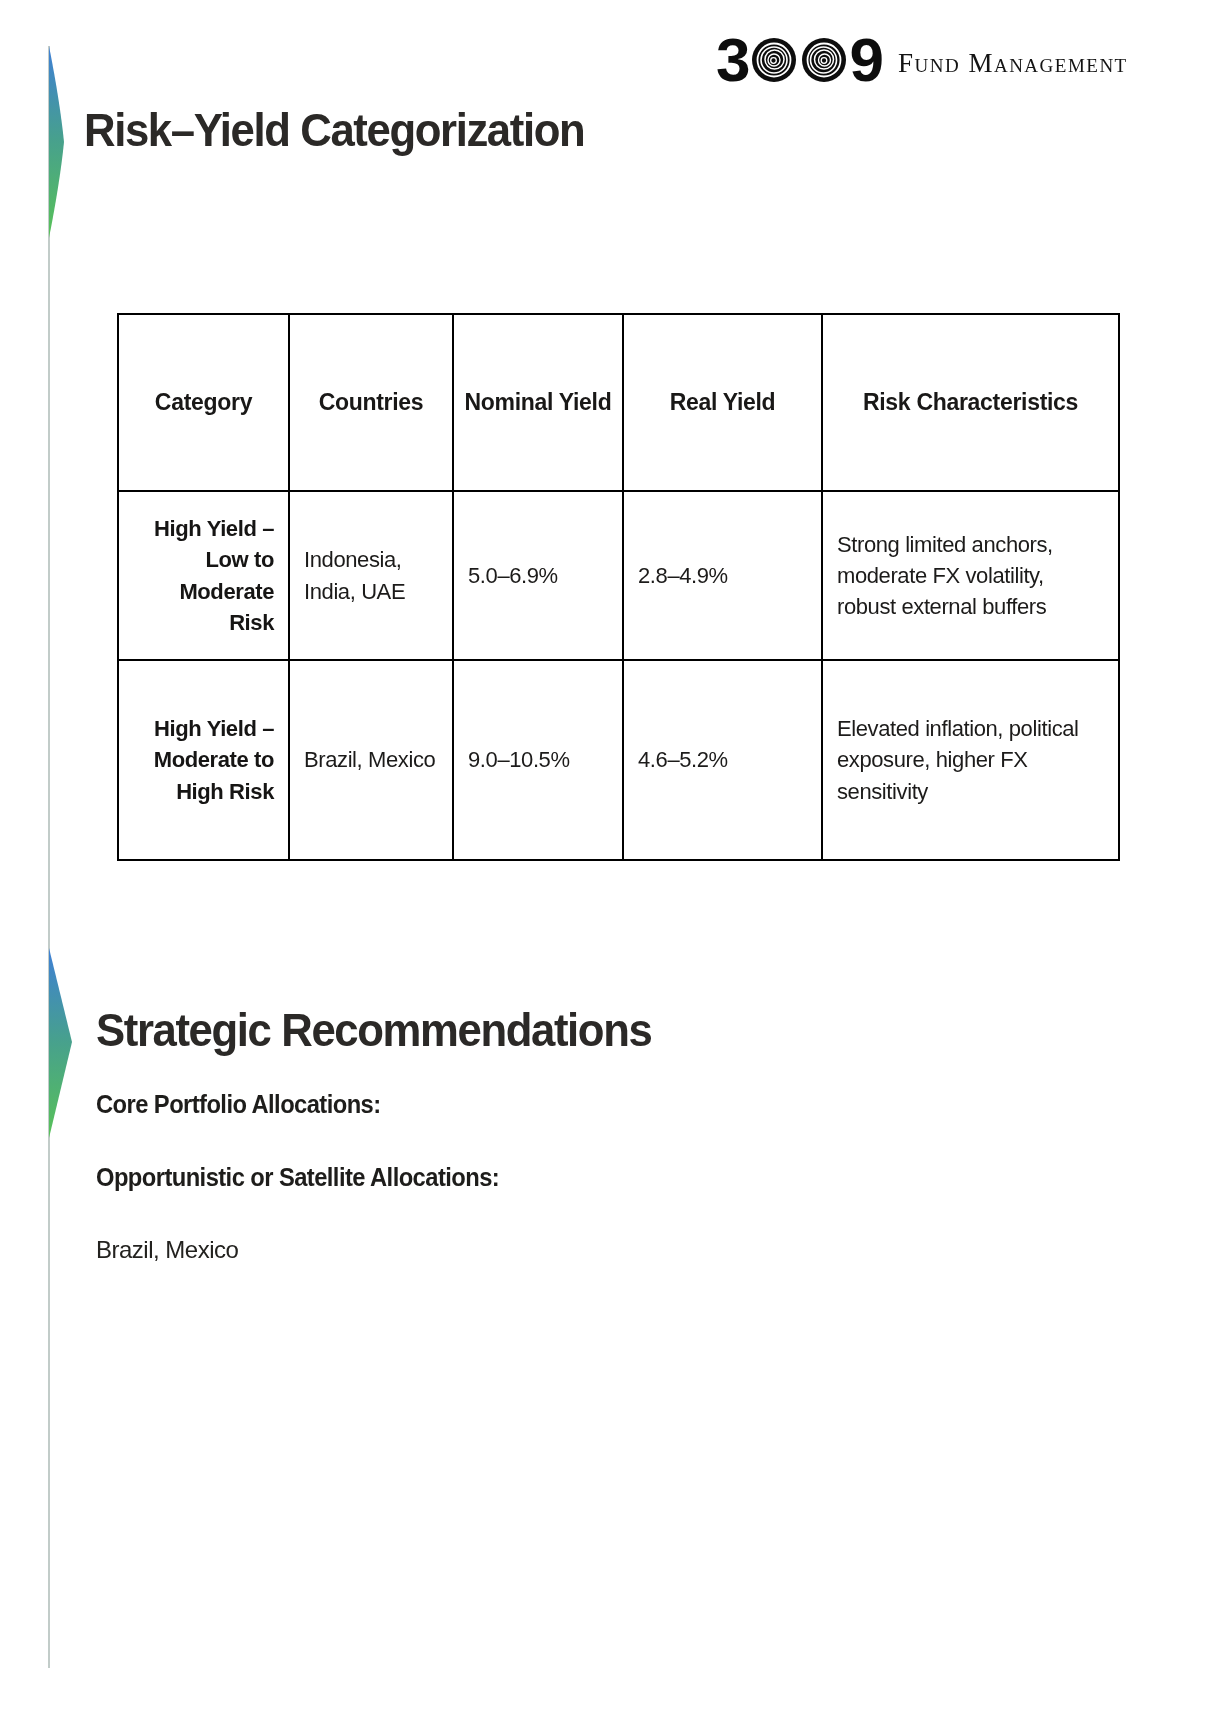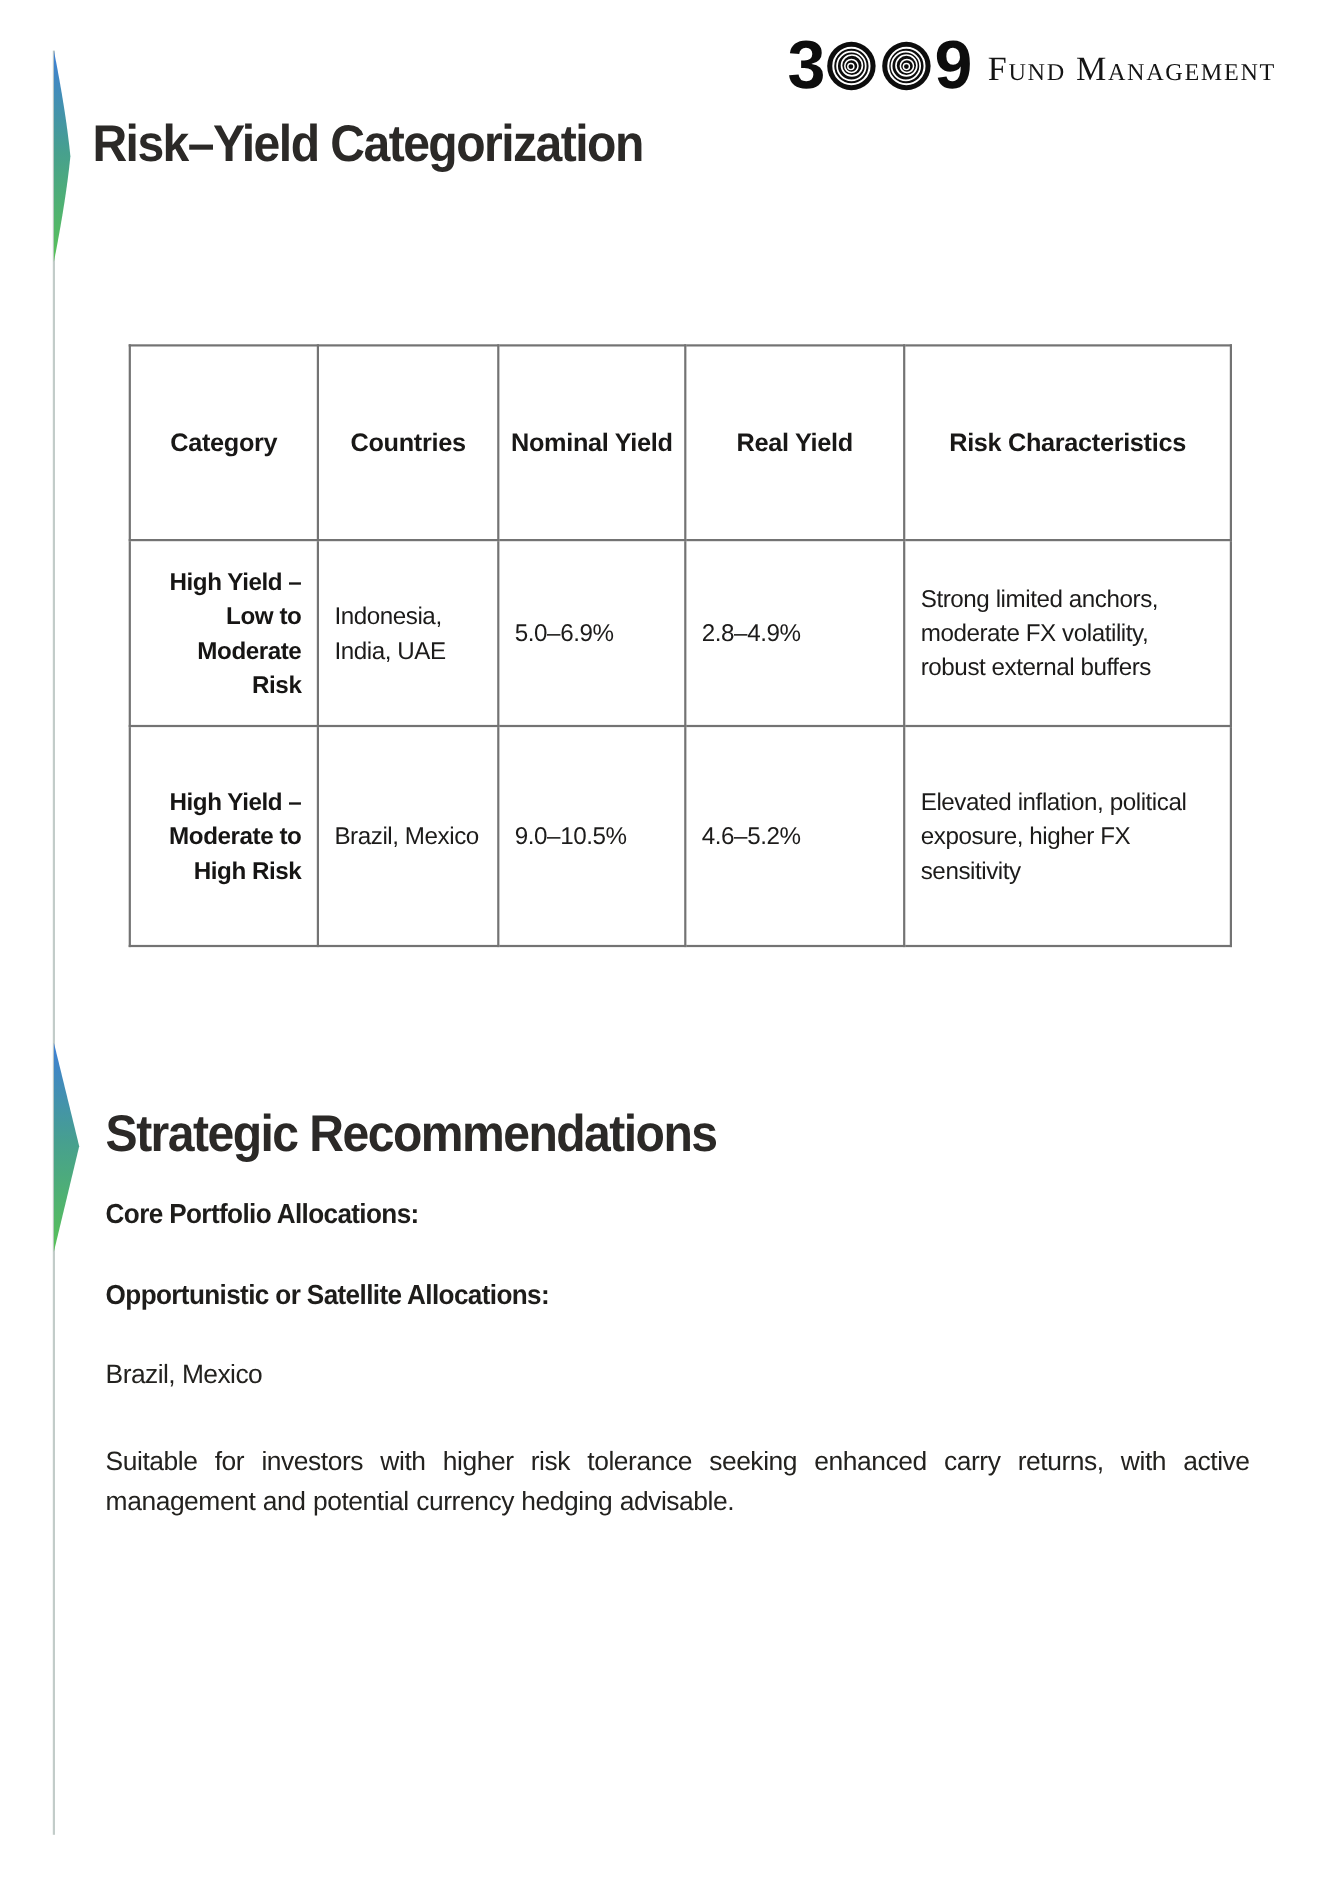--- a/index.html
+++ b/index.html
@@ -31,21 +31,21 @@
   }
   .logo-num{
     font-size:62px;font-weight:800;line-height:1;
     letter-spacing:-1px;color:#0d0d0d;
   }
   .logo-zero{margin:0 2px;display:block;}
   .logo-name{
     margin-left:15px;
     font-family:"Liberation Serif", serif;
     font-variant:small-caps;
-    font-size:31px;letter-spacing:1.5px;
+    font-size:27px;letter-spacing:1.5px;
     color:#141414;transform:translateY(3px);
     white-space:nowrap;
   }
 
   
   .page-title{
     position:absolute;margin:0;
     font-size:47px;font-weight:800;
     letter-spacing:-1.5px;color:#2b2927;
     transform:scaleX(0.93);transform-origin:left top;
@@ -53,21 +53,21 @@
   }
   #title-risk-yield{left:84px;top:102px;}
   #title-strategic{left:96px;top:1002px;}
 
   
   .rytable{
     position:absolute;left:117px;top:313px;width:1001px;
     border-collapse:collapse;table-layout:fixed;
     background:#ffffff;
   }
-  .rytable th,.rytable td{border:2px solid #737373;}
+  .rytable th,.rytable td{border:2px solid #000000;}
   .rytable th{
     height:167px;font-size:23px;font-weight:bold;
     text-align:center;vertical-align:middle;
     letter-spacing:-0.3px;padding:4px 10px;color:#191817;
   }
   .rytable td{
     font-size:22px;line-height:1.42;vertical-align:middle;
     padding:10px 14px;letter-spacing:-0.4px;color:#1c1b1a;
     text-align:left;
   }
@@ -183,16 +183,15 @@
     </tbody>
   </table>
 
   <h1 id="title-strategic" class="page-title">Strategic Recommendations</h1>
 
   <div class="content">
     <p class="subhead">Core Portfolio Allocations:</p>
 
     <p class="subhead">Opportunistic or Satellite Allocations:</p>
     <p class="markets">Brazil, Mexico</p>
-    <p class="para">Suitable for investors with higher risk tolerance seeking enhanced carry returns, with active management and potential currency hedging advisable.</p>
   </div>
 
 </div>
 
 </body></html>

